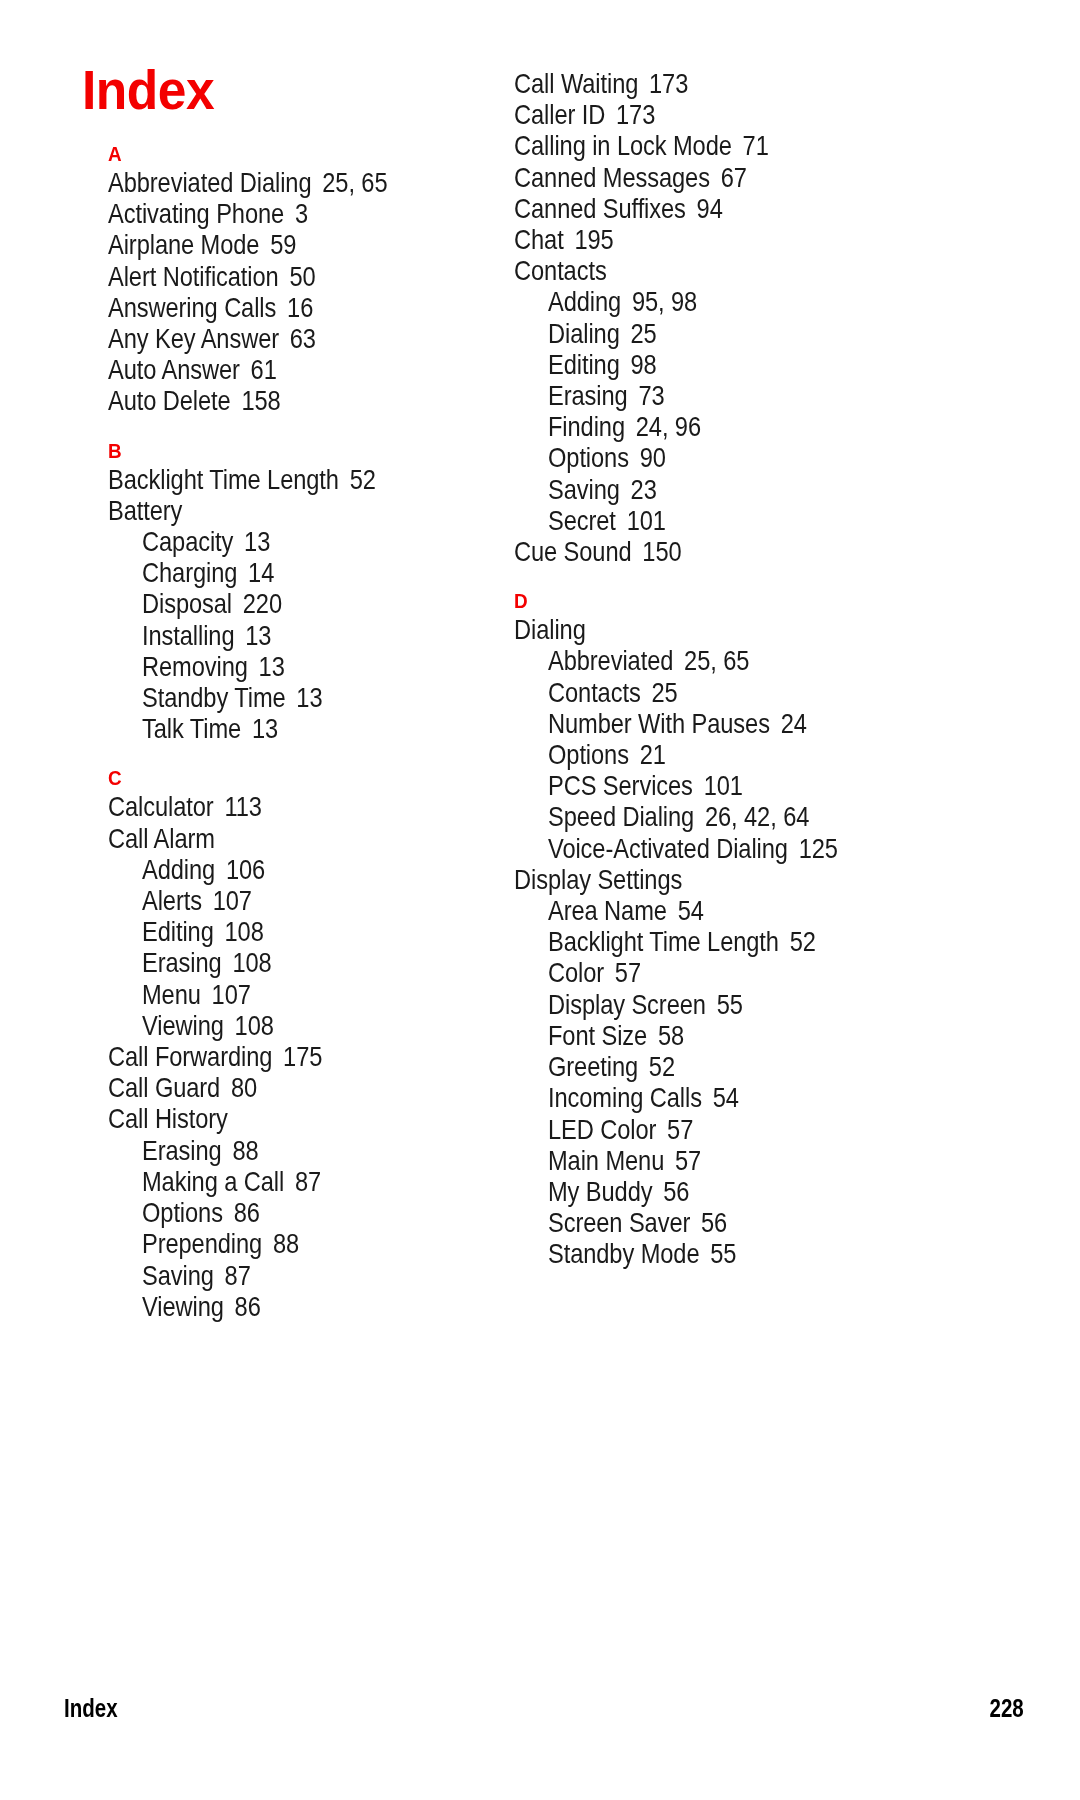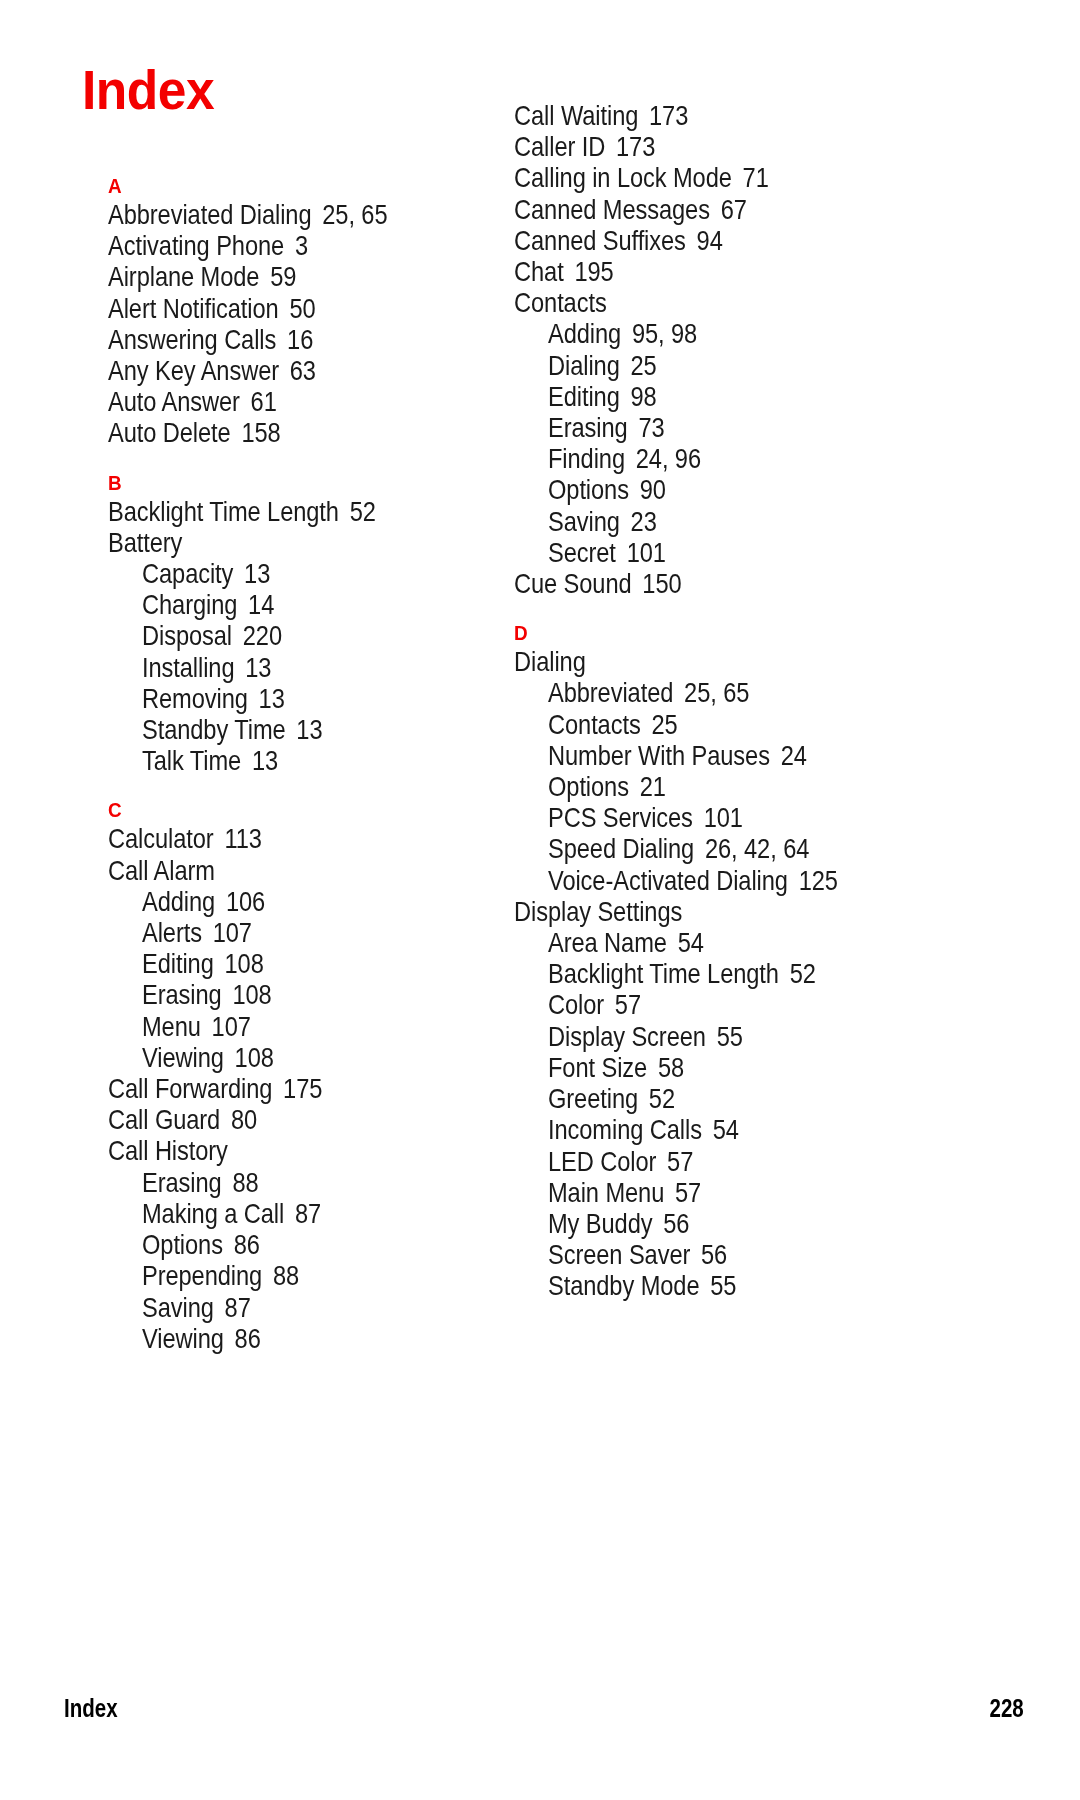--- a/index.html
+++ b/index.html
@@ -44,21 +44,20 @@
   .columns {
     position: absolute;
     left: 0;
     top: 70px;
     width: 1080px;
   }
   .col {
     position: absolute;
     top: 0;
     width: 420px;
-    margin-top: 32px;
   }
   .col-left  { left: 104px; }
   .col-right { left: 510px; top: -2px; }
 
   
   .col-left .section:first-child { margin-top: 72px; }
 
   .section { }
   .section + .section { margin-top: 22px; }
 

